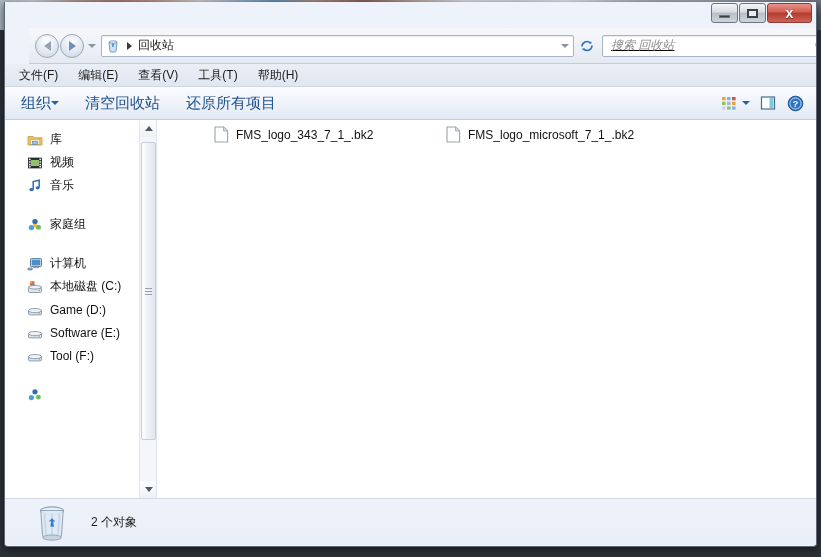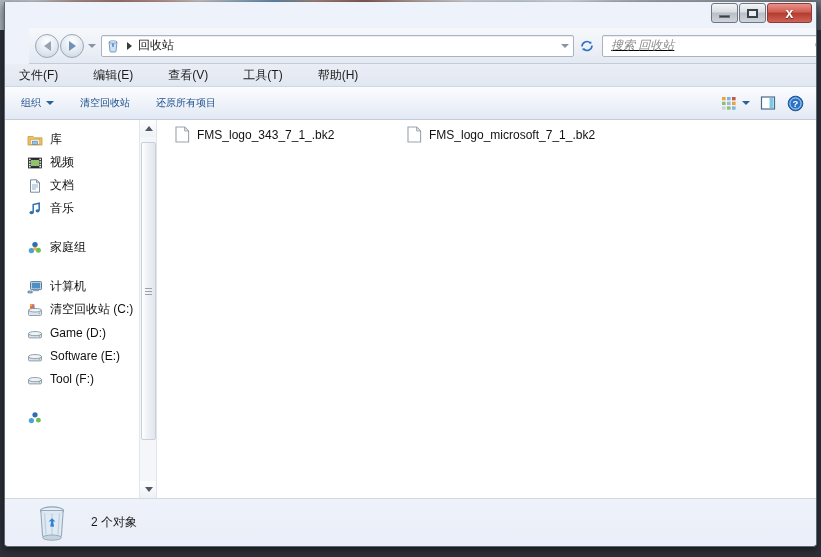--- a/index.html
+++ b/index.html
@@ -159,34 +159,34 @@
   }
   .search-ph {
     font-size: 12px; color: #8b8b8b; font-style: italic;
   }
 
   
   .menubar {
     position: absolute; left: 0; top: 62px; width: 811px; height: 23px;
     background: linear-gradient(180deg,#eaeef6 0%, #e1e7f1 100%);
     border-bottom: 1px solid #cfd7e3;
-    display:flex; align-items:center; padding-left: 12px; gap: 31px;
+    display:flex; align-items:center; padding-left: 12px; gap: 16px;
   }
   .menu-item { font-size: 12px; color: #1b1b1b; cursor: default; padding: 1px 2px; }
 
   
   .cmdbar {
     position: absolute; left: 0; top: 85px; width: 811px; height: 33px;
     background: linear-gradient(180deg,#fbfcfe 0%, #eef2f9 55%, #e2e9f4 100%);
     border-bottom: 1px solid #c3ccda;
     display:flex; align-items:center; padding: 0 8px 0 16px;
   }
   .cmd-item {
-    font-size: 10px; color: #1f4f8b; margin-right: 26px; cursor: default;
-    display:flex; align-items:center; gap:5px;
+    font-size: 15px; color: #1f4f8b; margin-right: 26px; cursor: default;
+    display:flex; align-items:center; 
   }
   .cmd-caret {
     width:0;height:0;border-left:4px solid transparent;border-right:4px solid transparent;
     border-top:4px solid #2a5f9e;
   }
   .cmd-right { margin-left:auto; display:flex; align-items:center; gap: 10px; padding-right:4px;}
   .icon-btn { display:flex; align-items:center; gap:4px; cursor: default; }
 
   
   .content {
@@ -230,20 +230,21 @@
     display:flex; align-items:center; justify-content:center;
     cursor: default;
   }
   .grip { width:7px; }
   .grip div { height:1px; background:#9aa3ad; margin:2px 0; }
 
   
   .filelist {
     flex: 1; background:#fff; position: relative;
     padding: 10px 0 0 14px;
+    margin-left: 39px;
   }
   .file-item {
     position:absolute; display:flex; align-items:center; gap:7px;
     font-size: 12px; color:#111; cursor: default; padding: 2px 4px;
   }
 
   
   .statusbar {
     position:absolute; left:0; top:496px; width: 811px; height: 47px;
     background: linear-gradient(180deg,#eef2fa 0%, #e9eef8 100%);
@@ -393,32 +394,20 @@
             <rect x="12.4" y="3.6" width="1.6" height="1.5"></rect>
               <rect x="12.4" y="6.2" width="1.6" height="1.5"></rect>
             <rect x="12.4" y="8.8" width="1.6" height="1.5"></rect>
               <rect x="12.4" y="11" width="1.6" height="1.5"></rect>
           </g>
         </svg>
         <span>视频</span>
       </div>
 
 
-      <div class="nav-row child">
-        <svg class="ic" viewBox="0 0 16 16">
-          <path d="M3.5 1.8h6l3 3v9.4h-9z" fill="#ffffff" stroke="#7d8a98" stroke-width="1"></path>
-          <path d="M9.5 1.8v3h3z" fill="#d9e3ec" stroke="#7d8a98" stroke-width="0.8"></path>
-          <g stroke="#7aa7cf" stroke-width="0.9">
-            <path d="M5 7h6"></path>
-              <path d="M5 9h6"></path>
-              <path d="M5 11h4"></path>
-          </g>
-        </svg>
-        <span>文档</span>
-      </div>
 
       <div class="nav-row child">
         <svg class="ic" viewBox="0 0 16 16">
           <path d="M6.2 11.2V3.6l6-1.3v7.3" fill="none" stroke="#2f6fb0" stroke-width="1.5"></path>
           <ellipse cx="4.6" cy="11.6" rx="2.2" ry="1.7" fill="#2f6fb0"></ellipse>
           <ellipse cx="10.6" cy="9.8" rx="2" ry="1.6" fill="#2f6fb0"></ellipse>
         </svg>
         <span>音乐</span>
       </div>
 
@@ -448,21 +437,21 @@
 
       <div class="nav-row child">
         <svg class="ic" viewBox="0 0 16 16">
           <path d="M1.5 8.2h13v4.3c0 .6-.5 1-1.1 1H2.6c-.6 0-1.1-.4-1.1-1z" fill="#dbe4ec" stroke="#7d8c9b" stroke-width="0.8"></path>
           <ellipse cx="8" cy="8.2" rx="6.5" ry="1.8" fill="#eef3f8" stroke="#7d8c9b" stroke-width="0.8"></ellipse>
           <circle cx="12.4" cy="11.2" r="0.8" fill="#6fc04a"></circle>
           <path d="M3 2.2h4.4v4.4H3z" fill="#e8653f"></path>
           <path d="M3 2.2h2.1v2.1H3z" fill="#f0a93c"></path>
           <path d="M5.4 4.5h2.1v2.1H5.4z" fill="#4f9fd6"></path>
         </svg>
-        <span>清空回收站 (C:)</span>
+        <span>本地磁盘 (C:)</span>
       </div>
 
       <div class="nav-row child">
         <svg class="ic" viewBox="0 0 16 16">
           <path d="M1.5 8.6h13v3.3c0 .6-.5 1-1.1 1H2.6c-.6 0-1.1-.4-1.1-1z" fill="#dbe4ec" stroke="#7d8c9b" stroke-width="0.8"></path>
           <ellipse cx="8" cy="8.6" rx="6.5" ry="2.1" fill="#eef3f8" stroke="#7d8c9b" stroke-width="0.8"></ellipse>
           <circle cx="12.4" cy="11" r="0.8" fill="#6fc04a"></circle>
         </svg>
         <span>Game (D:)</span>
       </div>

